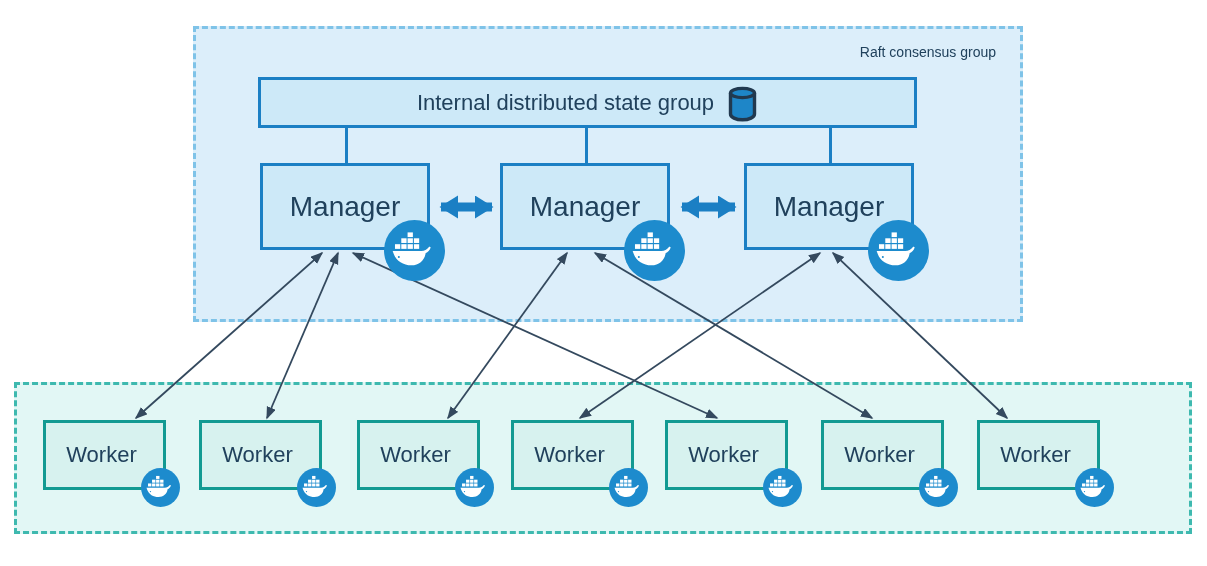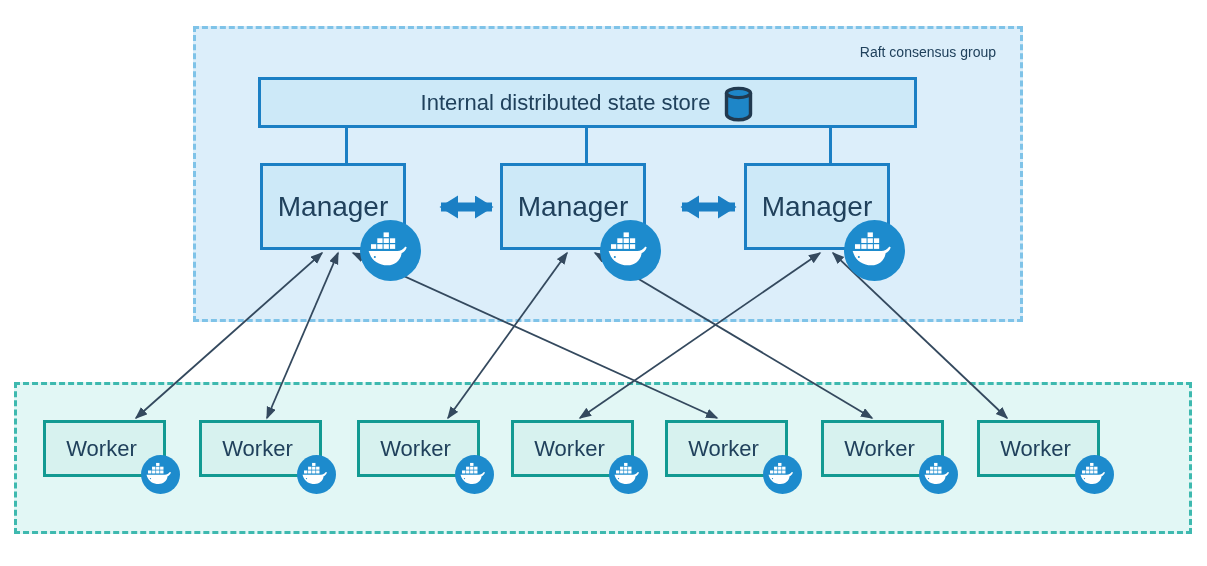--- a/index.html
+++ b/index.html
@@ -24,26 +24,26 @@
   .raft-label{left:700px;top:44px;width:296px;text-align:right;}
   .gossip-label{left:880px;top:499px;width:297px;text-align:right;}
 
   .store-box{position:absolute;left:258px;top:77px;width:659px;height:51px;
              background:var(--blue-fill);border:3px solid var(--blue-border);z-index:3;
              display:flex;align-items:center;justify-content:center;gap:13px;}
   .store-box span{font-size:22px;}
   .db-icon{width:31px;height:38px;flex:0 0 auto;margin-top:2px;}
 
   .node{position:absolute;z-index:3;display:flex;align-items:center;justify-content:center;}
-  .manager{top:163px;width:146px;height:87px;background:var(--blue-fill);
+  .manager{top:163px;width:170px;height:87px;background:var(--blue-fill);
            border:3px solid var(--blue-border);font-size:28px;}
   .m1{left:260px;} .m2{left:500px;} .m3{left:744px;}
   .manager .docker-icon{position:absolute;width:61px;height:61px;right:-18px;bottom:-34px;}
 
-  .worker{top:420px;width:123px;height:57px;background:var(--teal-fill);
+  .worker{top:420px;width:123px;height:70px;background:var(--teal-fill);
           border:3px solid var(--teal-border);font-size:22px;padding-right:6px;text-align:center;}
   .w1{left:43px;} .w2{left:199px;} .w3{left:357px;} .w4{left:511px;}
   .w5{left:665px;} .w6{left:821px;} .w7{left:977px;}
   .worker .docker-icon{position:absolute;width:39px;height:39px;right:-17px;bottom:-20px;}
 
   .overlay{position:absolute;left:0;top:0;z-index:2;pointer-events:none;}
   .defs-holder{position:absolute;width:0;height:0;overflow:hidden;}
 </style>
 </head>
 <body>
@@ -101,21 +101,21 @@
         <line x1="567" y1="253" x2="448" y2="418" stroke="#34495e" stroke-width="1.8" marker-start="url(#dark-head)" marker-end="url(#dark-head)"></line>
         <line x1="595" y1="253" x2="872" y2="418" stroke="#34495e" stroke-width="1.8" marker-start="url(#dark-head)" marker-end="url(#dark-head)"></line>
         <line x1="820" y1="253" x2="580" y2="418" stroke="#34495e" stroke-width="1.8" marker-start="url(#dark-head)" marker-end="url(#dark-head)"></line>
         <line x1="833" y1="253" x2="1007" y2="418" stroke="#34495e" stroke-width="1.8" marker-start="url(#dark-head)" marker-end="url(#dark-head)"></line>
       </g>
   </svg>
 
   <div class="frame-label raft-label">Raft consensus group</div>
 
   <div class="store-box">
-    <span>Internal distributed state store</span>
+    <span>Internal distributed state group</span>
     <svg class="db-icon">
       <use href="#db-cylinder" width="31" height="38"></use>
     </svg>
   </div>
 
   <div class="node manager m1">
     <span>Manager</span>
     <svg class="docker-icon" viewBox="0 0 60 60">
         <use href="#docker-badge"></use>
       </svg>

